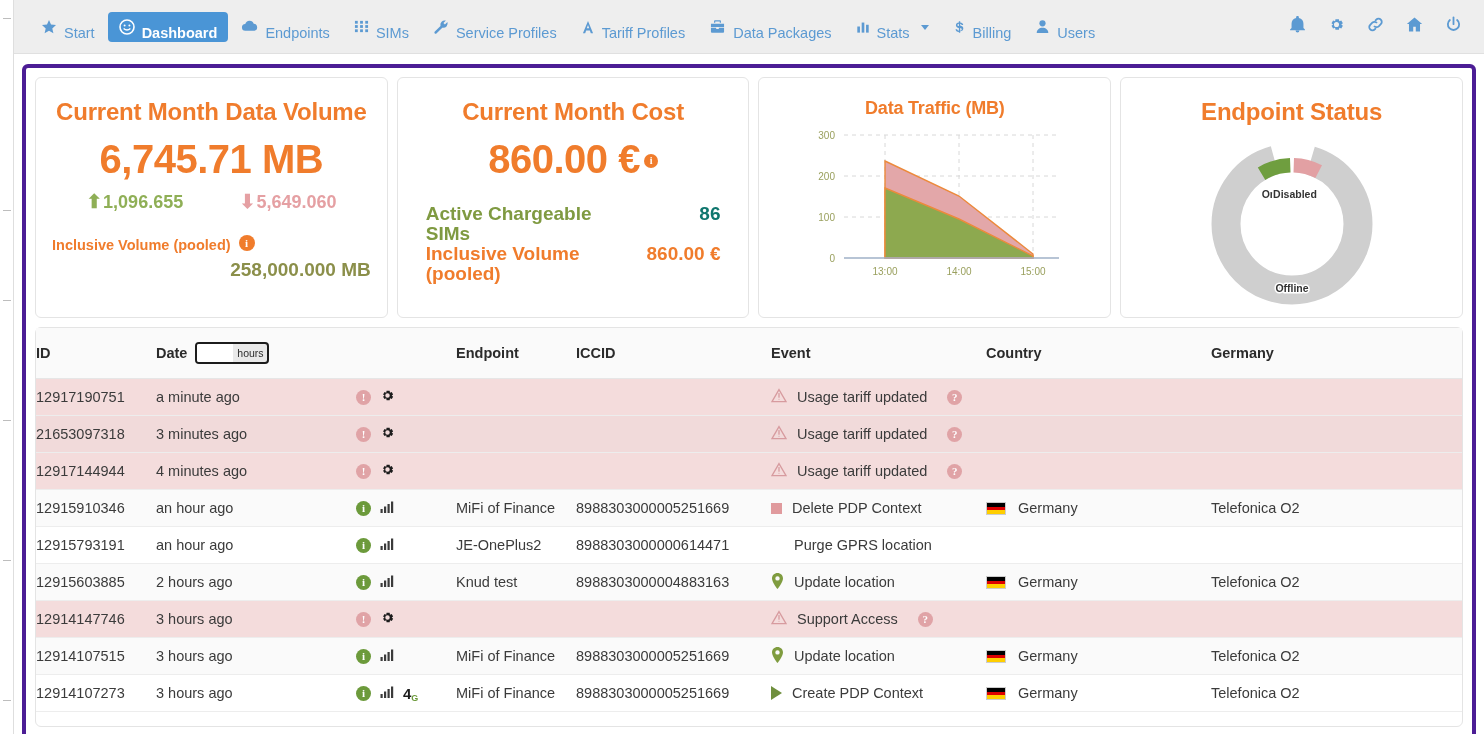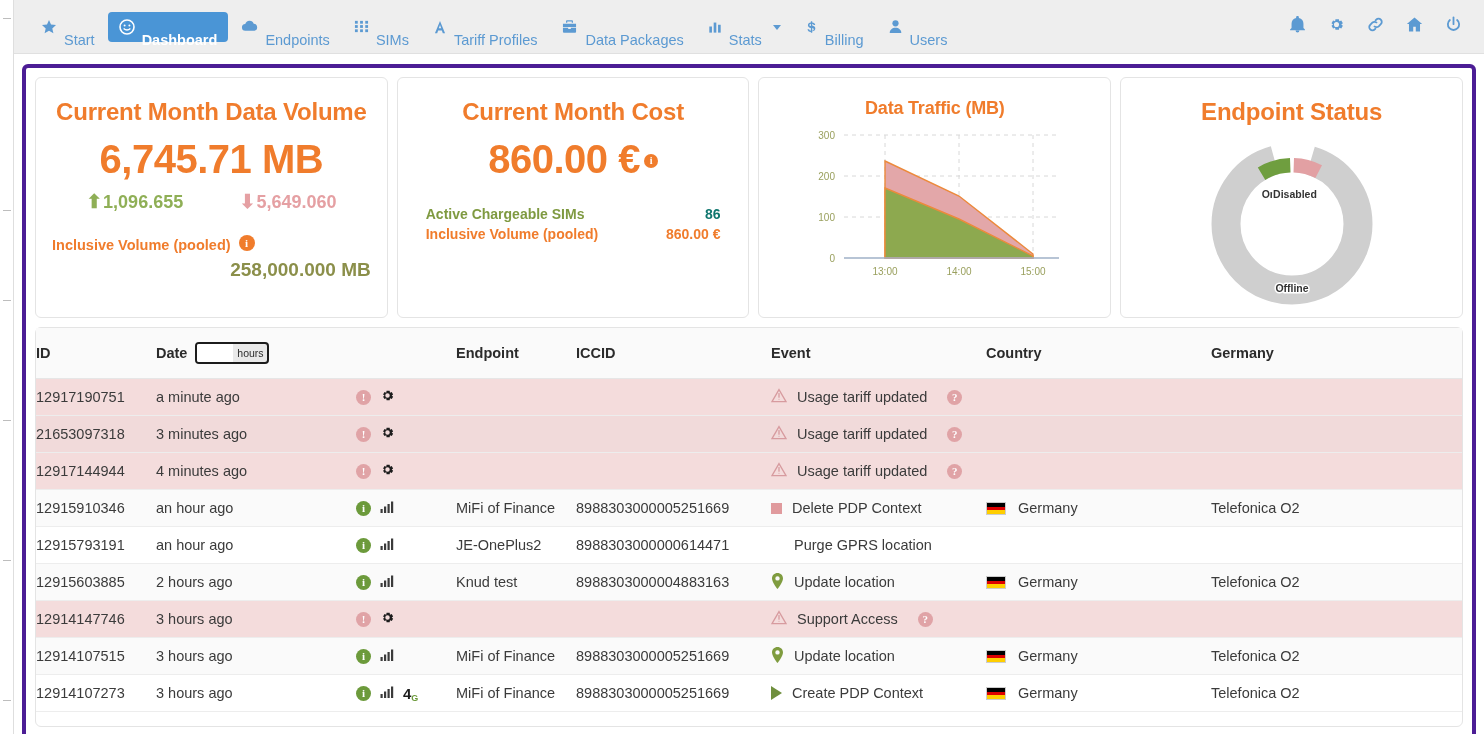--- a/index.html
+++ b/index.html
@@ -26,21 +26,21 @@
     display:flex; align-items:center; padding:0 14px 0 16px;
   }
   .nav-left { display:flex; align-items:center; gap:2px; flex:1; }
   .nav-item {
     display:flex; align-items:center; gap:7px;
     padding:7px 11px; border-radius:4px;
     color:#5c9ad2; font-size:14.5px; line-height:1; cursor:pointer;
     white-space:nowrap;
   }
   .nav-item.active { background:#4a95d6; color:#ffffff; font-weight:bold; }
-  .nav-item .ni-label { position:relative; top:14px; }
+  .nav-item .ni-label { position:relative; top:7px; }
   .nav-item svg { display:block; }
   .caret {
     width:0;height:0;border-left:4px solid transparent;border-right:4px solid transparent;
     border-top:5px solid #5c9ad2; margin-left:4px; position:relative; top:1px;
   }
   .nav-right { display:flex; align-items:center; gap:22px; padding-right:8px;}
   .nav-ic { cursor:pointer; display:block; }
 
   
   .body-wrap {
@@ -88,21 +88,21 @@
     margin-top:24px; padding:0 16px;
     color:#f07c2c; font-size:14.5px; font-weight:bold;
   }
   .pooled-val {
     text-align:right; color:#8b8f4a; font-size:19px; font-weight:bold;
     padding:0 16px; margin-top:5px;
   }
   .kv-rows { margin-top:22px; padding:0 28px; }
   .kv {
     display:flex; justify-content:space-between; align-items:flex-start;
-    font-size:14px; font-weight:bold; line-height:20px;
+    font-size:19px; font-weight:bold; line-height:20px;
   }
   .kv .k.green { color:#7f9a41; }
   .kv .k.orange { color:#f07c2c; }
   .kv .v.green { color:#0f766e; }
   .kv .v.orange { color:#f07c2c; }
   .kv-k-wrap { max-width:180px; }
 
   
   .chart-box { position:relative; width:100%; height:175px; margin-top:4px;}
   .tick-lbl { fill:#9aa05e; font-size:10px; font-family:"Liberation Sans",sans-serif;}
@@ -226,20 +226,28 @@
                 <rect x="1" y="6.5" width="3" height="3"></rect>
                 <rect x="6.5" y="6.5" width="3" height="3"></rect>
                 <rect x="12" y="6.5" width="3" height="3"></rect>
                 <rect x="1" y="11" width="3" height="3"></rect>
                 <rect x="6.5" y="11" width="3" height="3"></rect>
                 <rect x="12" y="11" width="3" height="3"></rect>
               </g>
             </svg>
           </span>
           <span class="ni-label">SIMs</span>
+        </div>
+        <div class="nav-item">
+          <span>
+            <svg width="16" height="16" viewBox="0 0 16 16" fill="#5c9ad2">
+              <path d="M14.4 3.1 11.9 5.6 10.4 4.1 12.9 1.6a4.3 4.3 0 0 0-5.4 5.3L1.6 12.8a1.3 1.3 0 0 0 1.8 1.8l5.9-5.9a4.3 4.3 0 0 0 5.1-5.6z"></path>
+            </svg>
+          </span>
+          <span class="ni-label">Service Profiles</span>
         </div>
         <div class="nav-item">
           <span>
             <svg width="14" height="16" viewBox="0 0 16 16" fill="#5c9ad2">
               <path d="M8 1 2.2 15h2.6l1.1-3h4.2l1.1 3h2.6zm-1.4 8.4L8 5.6l1.4 3.8z"></path>
             </svg>
           </span>
           <span class="ni-label">Tariff Profiles</span>
         </div>
         <div class="nav-item">

